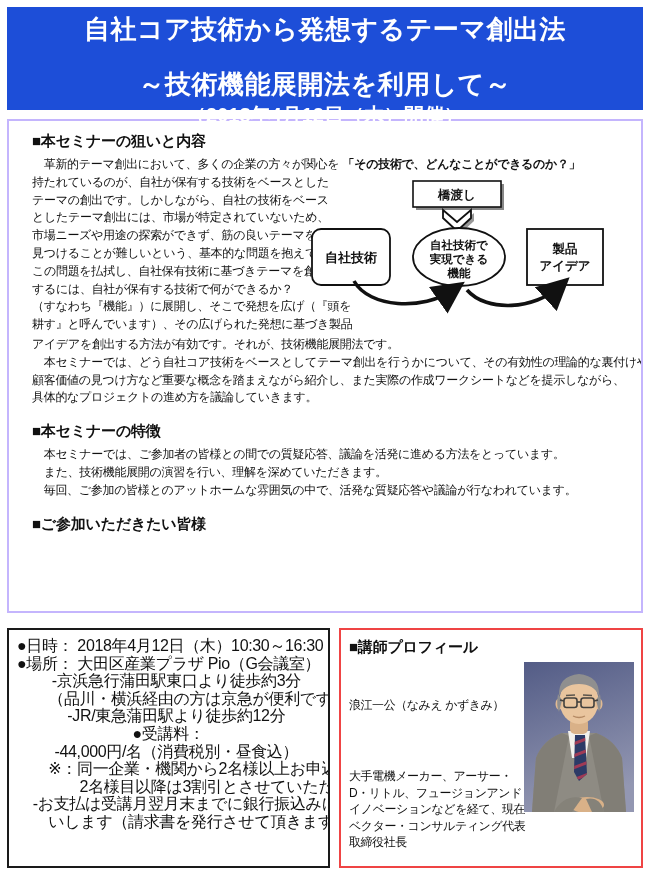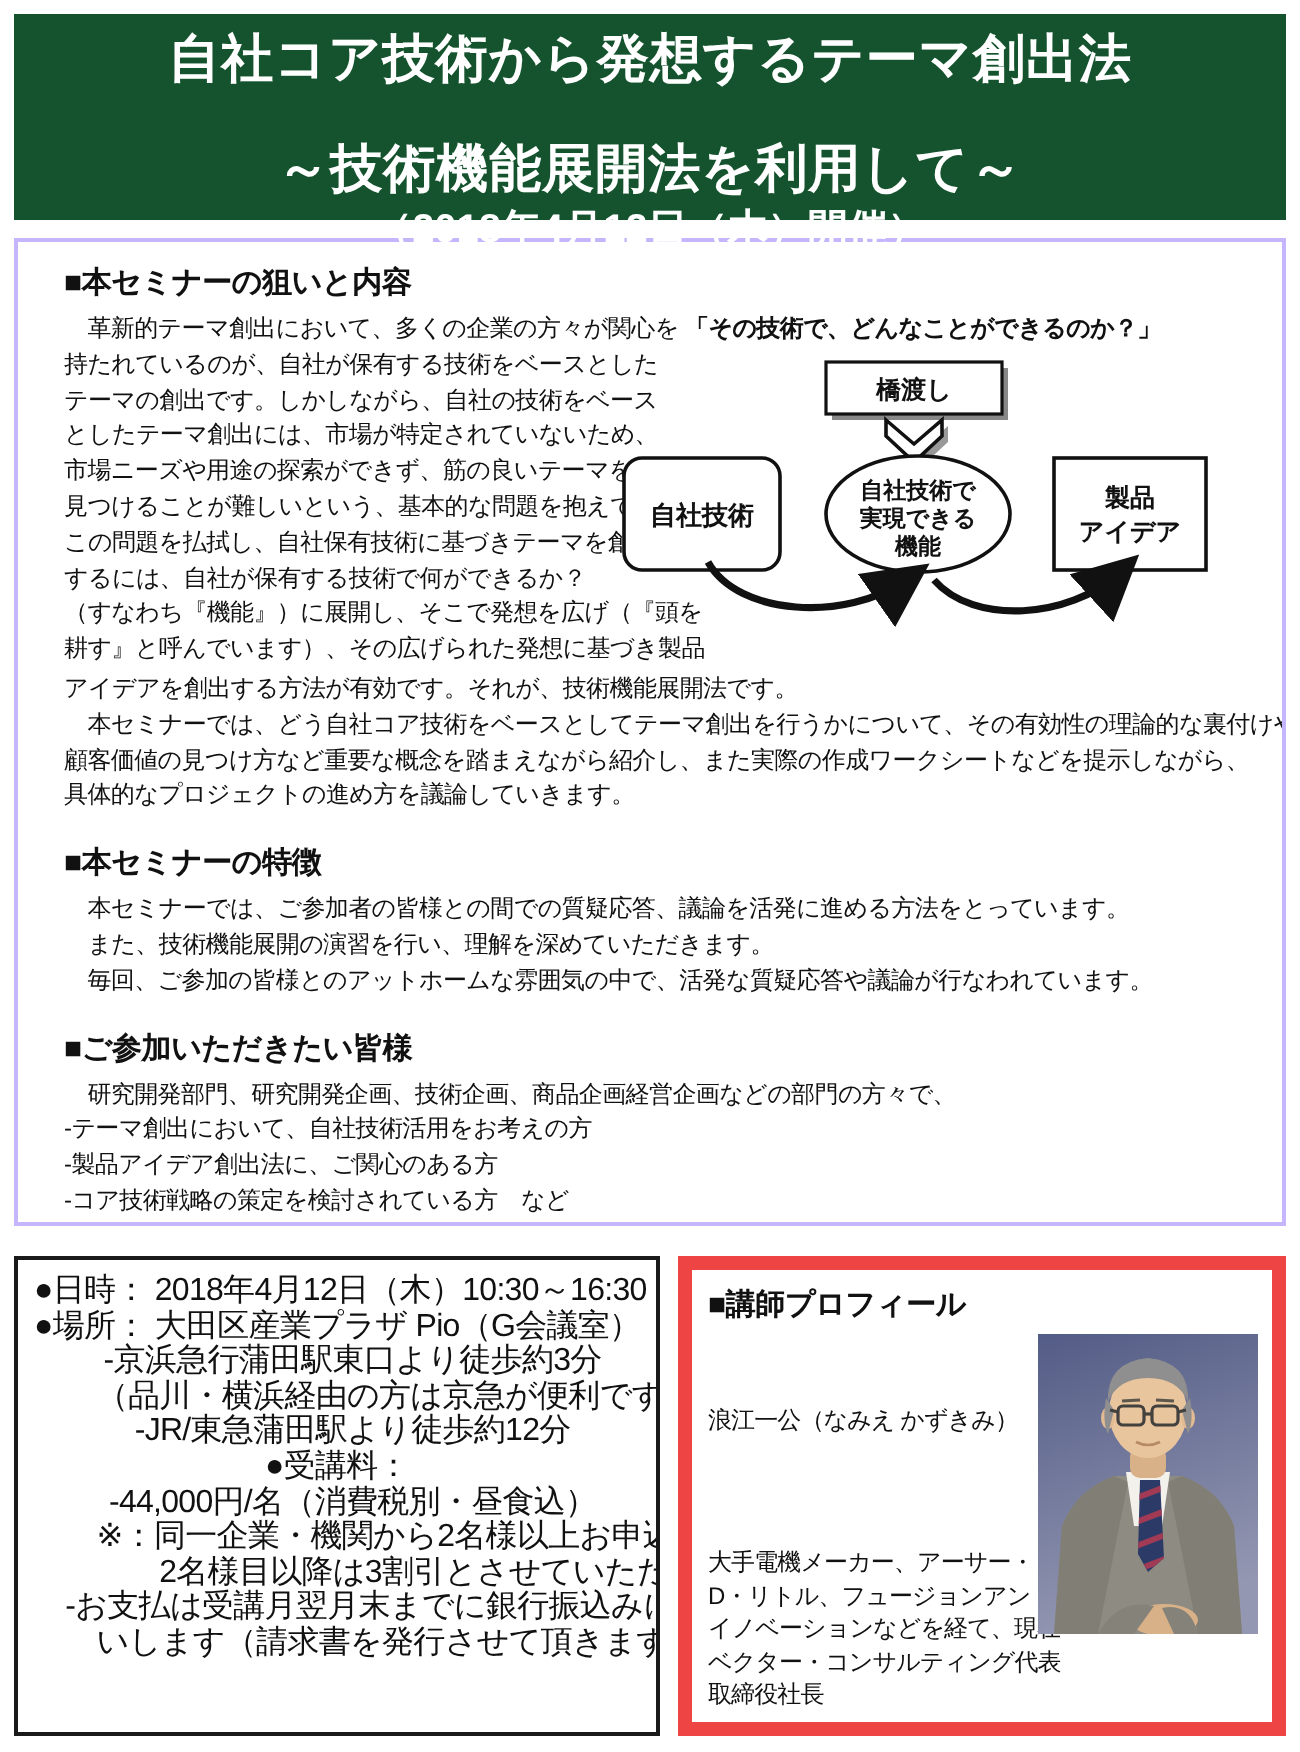--- a/index.html
+++ b/index.html
@@ -5,21 +5,21 @@
   html,body{margin:0;padding:0;}
   body{
     width:650px;height:876px;background:#ffffff;color:#111;
     font-family:"Liberation Sans","DejaVu Sans",sans-serif;
     overflow:hidden;position:relative;
   }
   .page{padding:7px;box-sizing:border-box;width:650px;height:876px;}
 
   
   .banner{
-    background:#14532d;color:#fff;text-align:center;
+    background:#1d4ed8;color:#fff;text-align:center;
     height:103px;box-sizing:border-box;padding-top:5px;
   }
   .banner .l1{font-size:26px;font-weight:bold;line-height:35px;letter-spacing:0.5px;}
   .banner .l2{font-size:26px;font-weight:bold;line-height:33px;letter-spacing:0.5px;margin-top:21px;}
   .banner .l3{font-size:20px;font-weight:bold;line-height:29px;}
 
   
   .main-box{
     margin-top:9px;border:2px solid #c4b5fd;height:494px;box-sizing:border-box;
     padding:8px 11px 0 23px;overflow:hidden;
@@ -42,21 +42,21 @@
   .diagram svg{display:block;margin-top:2px;}
   .dg-label{font-weight:bold;fill:#111;}
 
   
   .bottom-row{display:flex;gap:9px;margin-top:15px;}
   .req-box{
     width:323px;height:240px;box-sizing:border-box;border:2px solid #1a1a1a;
     padding:7px 8px;overflow:hidden;
   }
   .prof-box{
-    flex:1;height:240px;box-sizing:border-box;border:7px solid #ef4444;
+    flex:1;height:240px;box-sizing:border-box;border:2px solid #ef4444;
     padding:7px 6px 4px 8px;overflow:hidden;position:relative;
   }
   .box-head{font-size:15px;font-weight:bold;letter-spacing:-0.2px;margin:1px 0 7px 0;}
   .req-lines{font-size:16px;line-height:17.6px;letter-spacing:-0.35px;white-space:pre;text-align:center;}
 
   .prof-text{width:182px;font-size:12px;line-height:16.6px;letter-spacing:-0.45px;white-space:pre;}
   .prof-name{margin-bottom:21px;}
   .prof-para{margin-bottom:3px;}
   .photo{position:absolute;top:32px;right:7px;width:110px;height:150px;}
 </style>
@@ -135,24 +135,20 @@
 　本セミナーでは、どう自社コア技術をベースとしてテーマ創出を行うかについて、その有効性の理論的な裏付けや
 顧客価値の見つけ方など重要な概念を踏まえながら紹介し、また実際の作成ワークシートなどを提示しながら、
 具体的なプロジェクトの進め方を議論していきます。</div>
 
     <div class="sec-head mt">■本セミナーの特徴</div>
     <div class="body-text">　本セミナーでは、ご参加者の皆様との間での質疑応答、議論を活発に進める方法をとっています。
 　また、技術機能展開の演習を行い、理解を深めていただきます。
 　毎回、ご参加の皆様とのアットホームな雰囲気の中で、活発な質疑応答や議論が行なわれています。</div>
 
     <div class="sec-head mt">■ご参加いただきたい皆様</div>
-    <div class="body-text">　研究開発部門、研究開発企画、技術企画、商品企画経営企画などの部門の方々で、
--テーマ創出において、自社技術活用をお考えの方
--製品アイデア創出法に、ご関心のある方
--コア技術戦略の策定を検討されている方　など</div>
   </div>
 
   <div class="bottom-row">
 
     <div class="req-box">
       <div class="req-lines">●日時： 2018年4月12日（木）10:30～16:30
 ●場所： 大田区産業プラザ Pio（G会議室）
 　-京浜急行蒲田駅東口より徒歩約3分
 　　（品川・横浜経由の方は京急が便利です。）
 　-JR/東急蒲田駅より徒歩約12分

